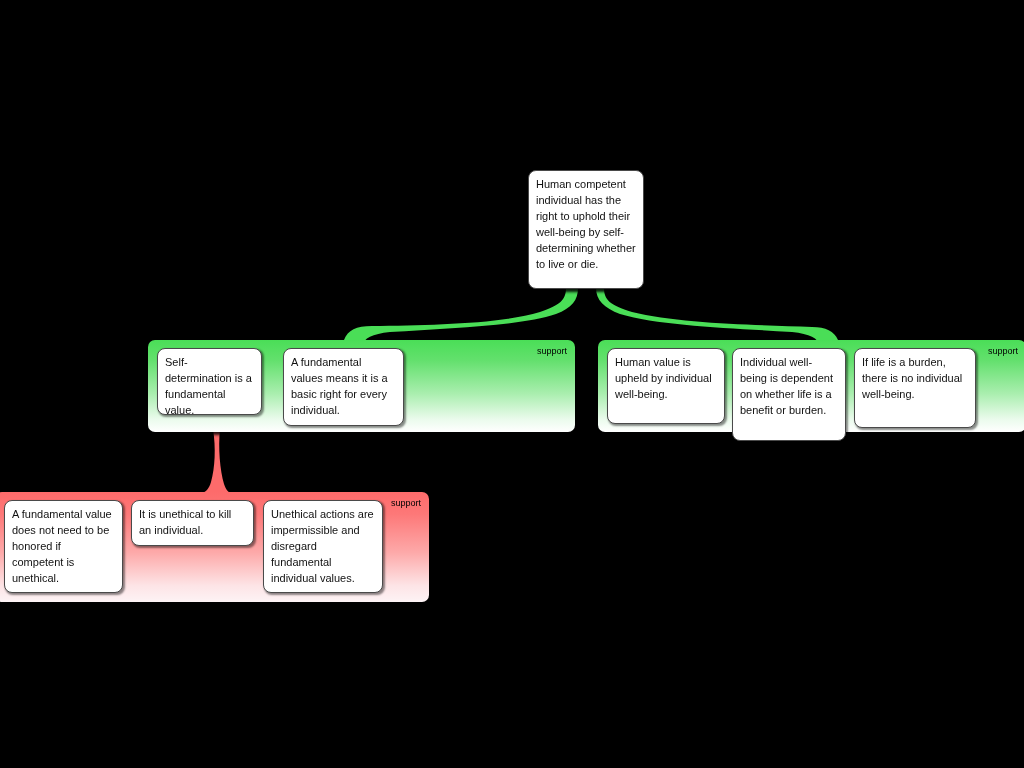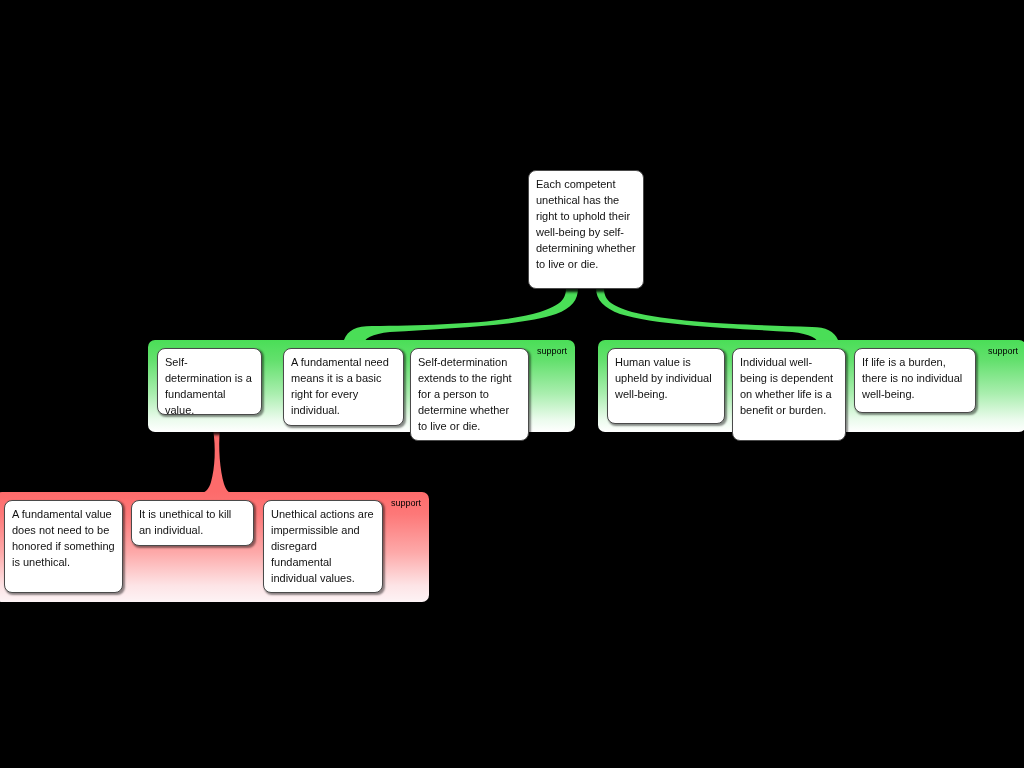--- a/index.html
+++ b/index.html
@@ -111,60 +111,57 @@
              C 226,490 228,492 232,494
              L 232,498
              L 200,498
              L 200,494
              C 206,492 209,489 211,482
              C 215,468 216,448 213,429
              L 203,429 Z" fill="#fd6b6b"></path>
   </svg>
 
   <div class="node root" style="left:528px; top:170px; width:116px; height:119px;">
-    <span>Each competent unethical has the right to uphold their well-being by self-determining whether to live or die.</span>
+    <span>Human competent individual has the right to uphold their well-being by self-determining whether to live or die.</span>
   </div>
 
   <div class="group support" style="left:148px; top:340px; width:427px; height:92px;">
     <span class="group-label">support</span>
 
     <div class="node child" style="left:9px; top:8px; width:105px; height:67px;">
       <span>Self-determination is a fundamental value.</span>
     </div>
 
     <div class="node child" style="left:135px; top:8px; width:121px; height:78px;">
-      <span>A fundamental need means it is a basic right for every individual.</span>
+      <span>A fundamental values means it is a basic right for every individual.</span>
     </div>
 
-    <div class="node child" style="left:262px; top:8px; width:119px; height:93px;">
-      <span>Self-determination extends to the right for a person to determine whether to live or die.</span>
-    </div>
   </div>
 
   <div class="group support" style="left:598px; top:340px; width:428px; height:92px;">
     <span class="group-label">support</span>
 
     <div class="node child" style="left:9px; top:8px; width:118px; height:76px;">
       <span>Human value is upheld by individual well-being.</span>
     </div>
 
     <div class="node child" style="left:134px; top:8px; width:114px; height:93px;">
       <span>Individual well-being is dependent on whether life is a benefit or burden.</span>
     </div>
 
-    <div class="node child" style="left:256px; top:8px; width:122px; height:65px;">
+    <div class="node child" style="left:256px; top:8px; width:122px; height:80px;">
       <span>If life is a burden, there is no individual well-being.</span>
     </div>
   </div>
 
   <div class="group oppose" style="left:-5px; top:492px; width:434px; height:110px;">
     <span class="group-label">support</span>
 
     <div class="node child" style="left:9px; top:8px; width:119px; height:93px;">
-      <span>A fundamental value does not need to be honored if something is unethical.</span>
+      <span>A fundamental value does not need to be honored if competent is unethical.</span>
     </div>
 
     <div class="node child" style="left:136px; top:8px; width:123px; height:46px;">
       <span>It is unethical to kill an individual.</span>
     </div>
 
     <div class="node child" style="left:268px; top:8px; width:120px; height:93px;">
       <span>Unethical actions are impermissible and disregard fundamental individual values.</span>
     </div>
   </div>

